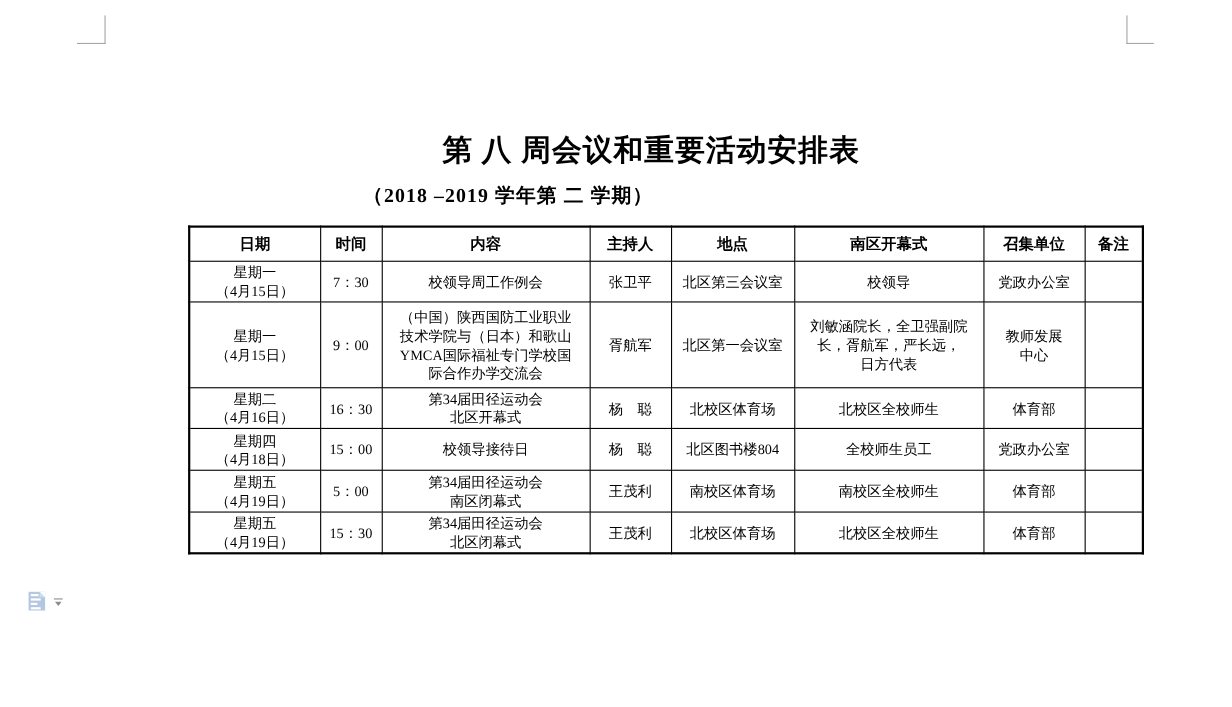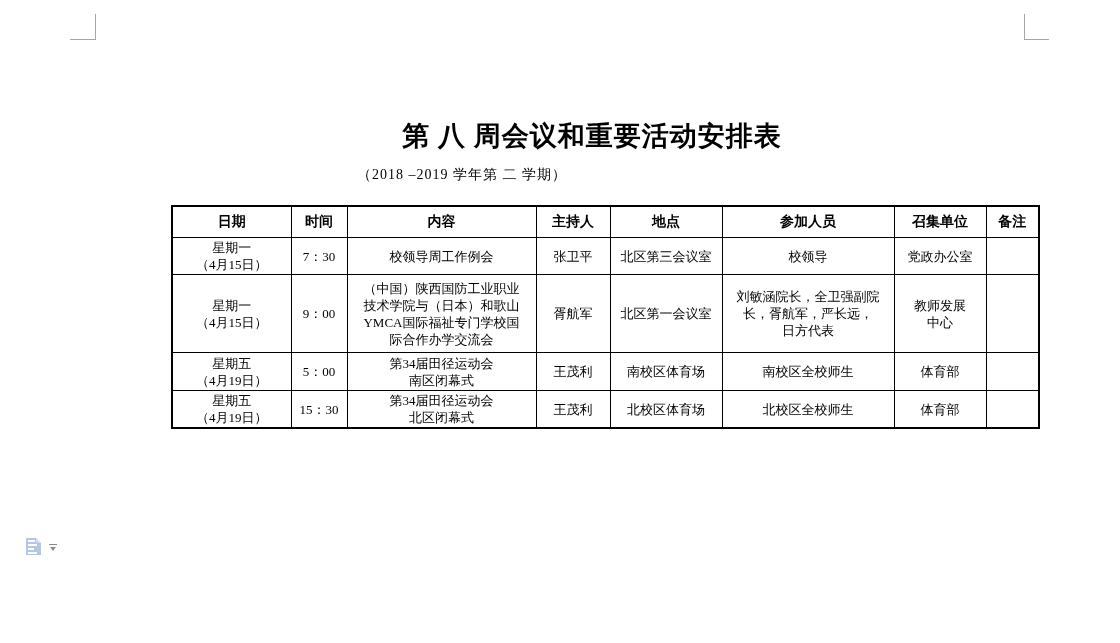--- a/index.html
+++ b/index.html
@@ -12,21 +12,21 @@
   
   .mark{position:absolute;}
   .mark-tl{left:70px;top:14px;width:25px;height:25px;
     border-right:1px solid #a6a6a6;border-bottom:1px solid #a6a6a6;}
   .mark-tr{left:1024px;top:14px;width:24px;height:25px;
     border-left:1px solid #a6a6a6;border-bottom:1px solid #a6a6a6;}
   
   .doc-title{position:absolute;left:0;top:118px;width:1120px;
     text-align:center;font-size:27px;font-weight:bold;letter-spacing:1px;margin-left:32px;}
   .doc-subtitle{position:absolute;left:0;top:166px;width:924px;
-    text-align:center;font-size:14px;font-weight:normal;letter-spacing:1px;}
+    text-align:center;font-size:18px;font-weight:bold;letter-spacing:1px;}
   
   table.schedule{position:absolute;left:128px;top:205px;width:867px;
     border-collapse:collapse;table-layout:fixed;border:2px solid #000;margin-left:43px;}
   table.schedule th,table.schedule td{
     border:1px solid #000;text-align:center;vertical-align:middle;
     padding:1px 2px;overflow:hidden;}
   table.schedule th{height:28px;font-size:14px;font-weight:bold;}
   table.schedule td{font-size:13px;line-height:17px;white-space:pre-line;}
   
   .paste-btn{position:absolute;left:26px;top:538px;width:36px;height:20px;cursor:pointer;}
@@ -66,21 +66,21 @@
     <col style="width:92px">
       <col style="width:53px">
   </colgroup>
   <thead>
     <tr id="header-row" style="height:30px">
         <th>日期</th>
         <th>时间</th>
         <th>内容</th>
         <th>主持人</th>
         <th>地点</th>
-        <th>参加人员</th>
+        <th>南区开幕式</th>
         <th>召集单位</th>
         <th>备注</th>
       </tr>
   </thead>
   <tbody id="table-body">
       <tr style="height: 36px;">
         <td>星期一
 （4月15日）</td>
         <td>7：30</td>
         <td>校领导周工作例会</td>
@@ -98,20 +98,43 @@
 技术学院与（日本）和歌山
 YMCA国际福祉专门学校国
 际合作办学交流会</td>
         <td>胥航军</td>
         <td>北区第一会议室</td>
         <td>刘敏涵院长，全卫强副院
 长，胥航军，严长远，
 日方代表</td>
         <td>教师发展
 中心</td>
+        <td></td>
+      </tr>
+      <tr style="height: 37px;">
+        <td>星期二
+（4月16日）</td>
+        <td>16：30</td>
+        <td>第34届田径运动会
+北区开幕式</td>
+        <td>杨　聪</td>
+        <td>北校区体育场</td>
+        <td>北校区全校师生</td>
+        <td>体育部</td>
+        <td></td>
+      </tr>
+      <tr style="height: 38px;">
+        <td>星期四
+（4月18日）</td>
+        <td>15：00</td>
+        <td>校领导接待日</td>
+        <td>杨　聪</td>
+        <td>北区图书楼804</td>
+        <td>全校师生员工</td>
+        <td>党政办公室</td>
         <td></td>
       </tr>
       <tr style="height: 38px;">
         <td>星期五
 （4月19日）</td>
         <td>5：00</td>
         <td>第34届田径运动会
 南区闭幕式</td>
         <td>王茂利</td>
         <td>南校区体育场</td>

